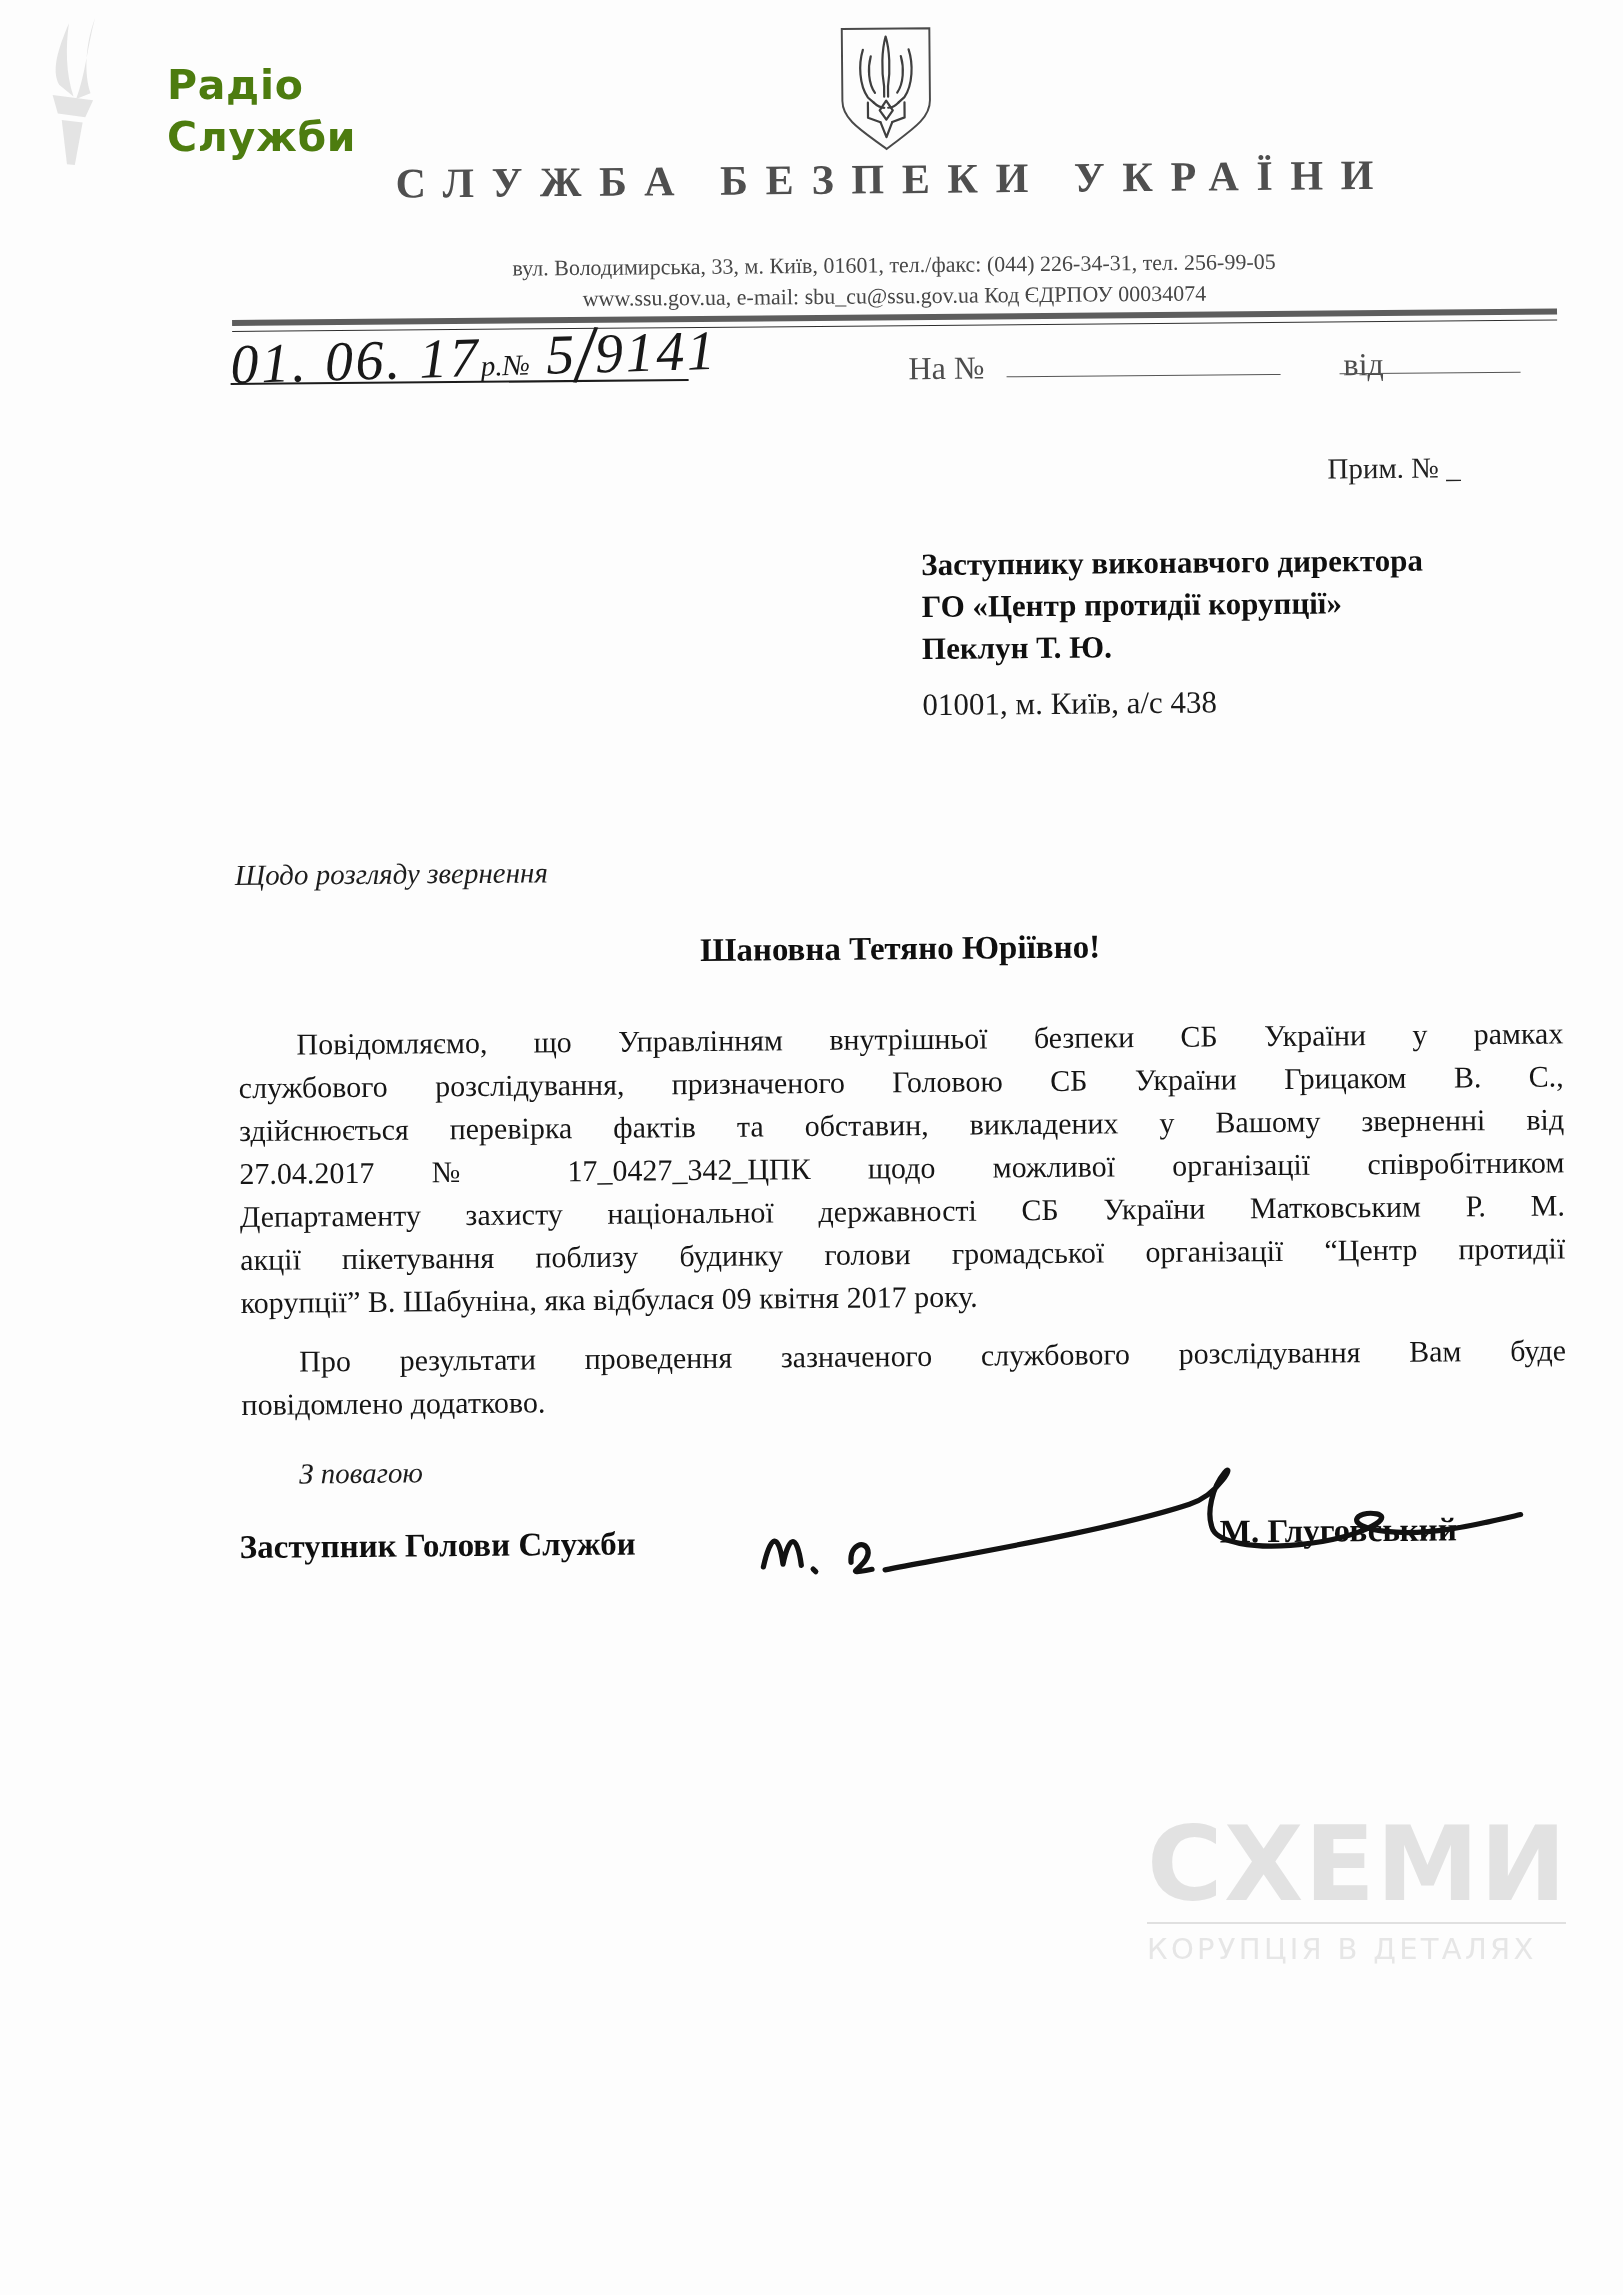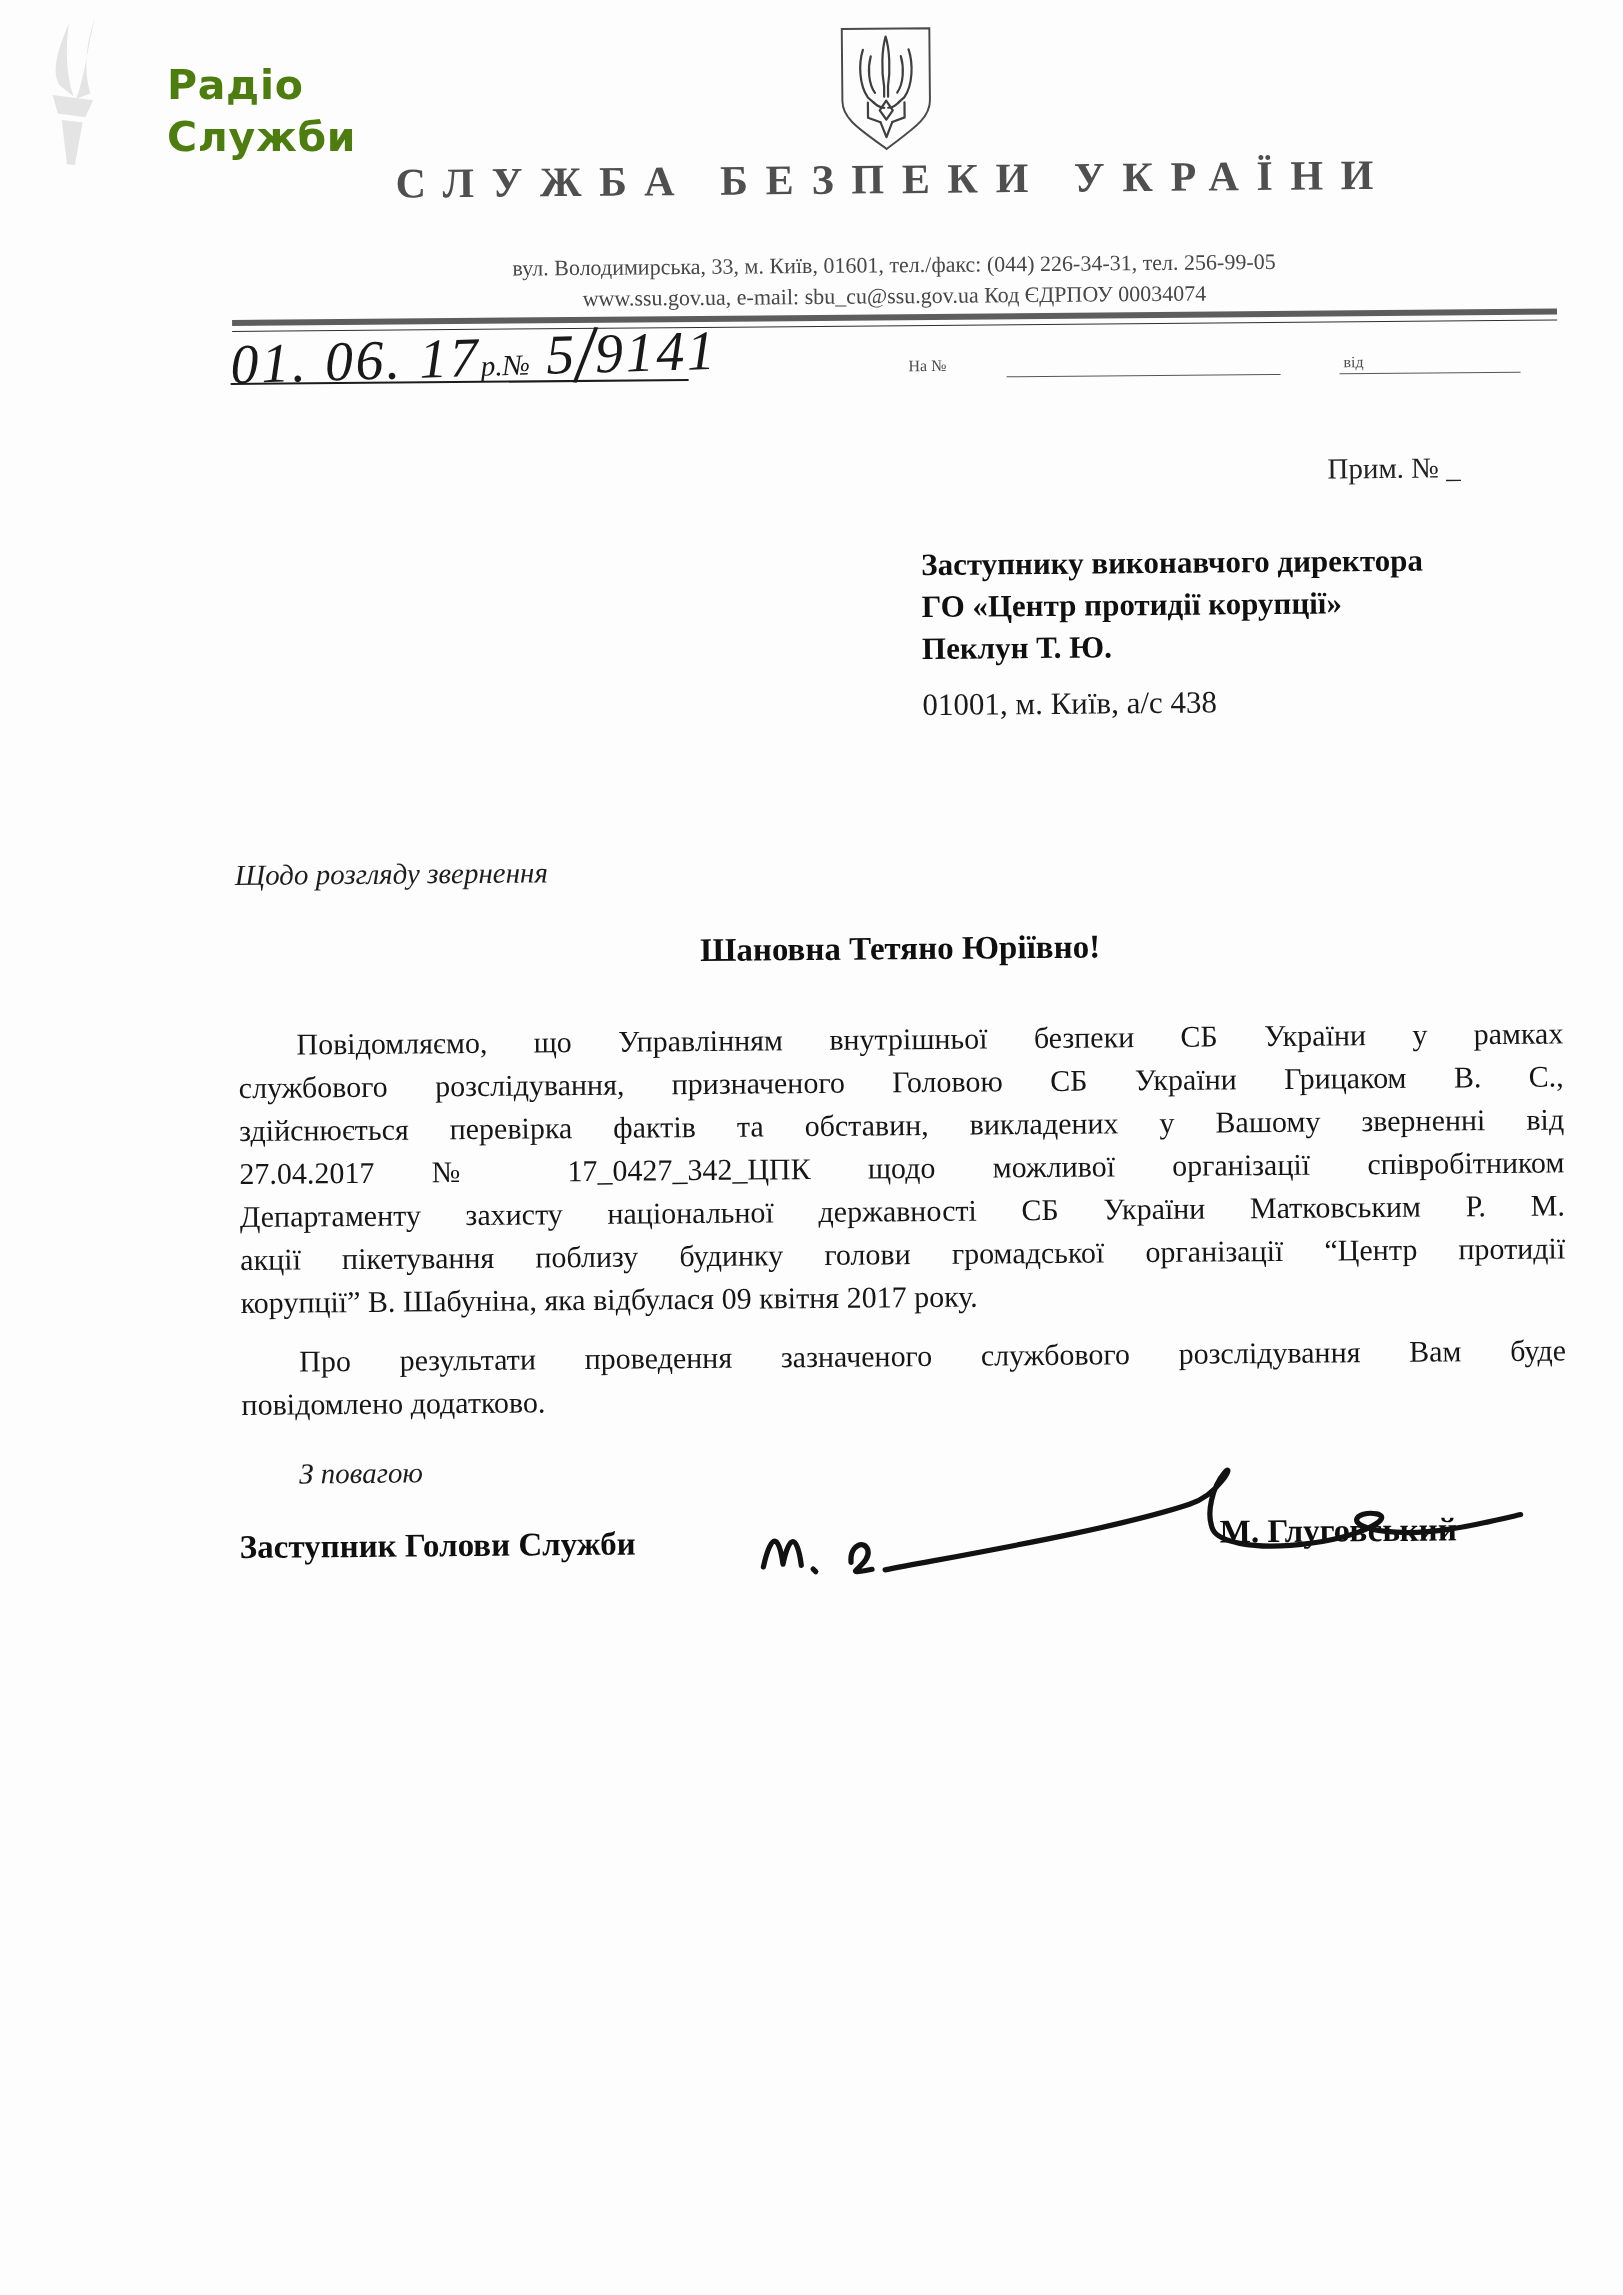--- a/index.html
+++ b/index.html
@@ -23,21 +23,21 @@
                 font-weight:600;color:#4f4f4f;letter-spacing:0.42em;white-space:nowrap;}
   .agency-lines{left:239px;top:250px;width:1325px;text-align:center;font-size:22px;
                 color:#474747;line-height:31px;}
   .bar-thick{left:239px;top:315px;width:1325px;height:5.9px;background:#5d5d5d;}
   .bar-thin{left:239px;top:326px;width:1325px;height:1.3px;background:#2e2e2e;}
   .handwriting{left:237px;top:322px;width:497px;font-size:56px;font-style:italic;
                color:#191919;transform:rotate(-1.2deg);white-space:nowrap;letter-spacing:2.6px;}
   .hw-small{font-size:0.52em;letter-spacing:0;}
   .hw-slash{display:inline-block;transform:scaleY(1.55) rotate(6deg);font-weight:bold;}
   .hw-underline{left:237px;top:378px;width:458px;height:2px;background:#1c1c1c;}
-  .ref-row{font-size:16px;color:#4d4d4d;margin-top:7px;}
+  .ref-row{font-size:32px;color:#4d4d4d;}
   .na-label{left:915px;top:351px;}
   .na-line{left:1013px;top:378px;width:274px;height:1.3px;background:#555;}
   .vid-label{left:1350px;top:351px;}
   .vid-line{left:1346px;top:378px;width:181px;height:1.3px;background:#555;}
   .prym{left:1333px;top:457px;font-size:29px;color:#222;}
   .recipient{left:926px;top:545px;width:641px;font-size:31px;line-height:42px;}
   .recipient .b{font-weight:bold;color:#101010;}
   .recipient .addr{margin-top:14.4px;font-weight:normal;}
   .subject{left:237px;top:854px;font-size:29px;font-style:italic;color:#1d1d1d;}
   .salutation{left:239px;top:931px;width:1325px;text-align:center;font-size:33px;font-weight:bold;color:#0f0f0f;}
@@ -64,20 +64,25 @@
         <path d="M30,118 L92,126 L80,152 L38,146 Z"></path>
         <path d="M44,156 L76,160 L64,225 L52,224 Z"></path>
       </g>
     </svg>
     <div class="abs wm-radio-text">
       <div>Радіо</div>
       <div>Служби</div>
     </div>
   </div>
 
+  <div class="abs wm-skhemy">
+    <div class="wm-brand">СХЕМИ</div>
+    <div class="wm-divider"></div>
+    <div class="wm-tagline">КОРУПЦІЯ В ДЕТАЛЯХ</div>
+  </div>
 
   <div class="scan">
 
     <svg class="abs emblem" viewBox="0 0 150 200">
       <path d="M8,8 H142 V118 C142,147 112,164 75,192 C38,164 8,147 8,118 Z" fill="none" stroke="#4a4a4a" stroke-width="3"></path>
       <g fill="none" stroke="#3f3f3f" stroke-width="3.4" stroke-linecap="round" stroke-linejoin="round">
         <path d="M75,20 C69,40 68,72 72,96 L72,112 M75,20 C81,40 82,72 78,96 L78,112"></path>
         <path d="M40,40 C33,62 34,94 47,113 L56,121 M52,50 C47,68 48,92 58,106"></path>
         <path d="M110,40 C117,62 116,94 103,113 L94,121 M98,50 C103,68 102,92 92,106"></path>
         <path d="M56,121 C62,127 66,129 72,129 M94,121 C88,127 84,129 78,129"></path>

